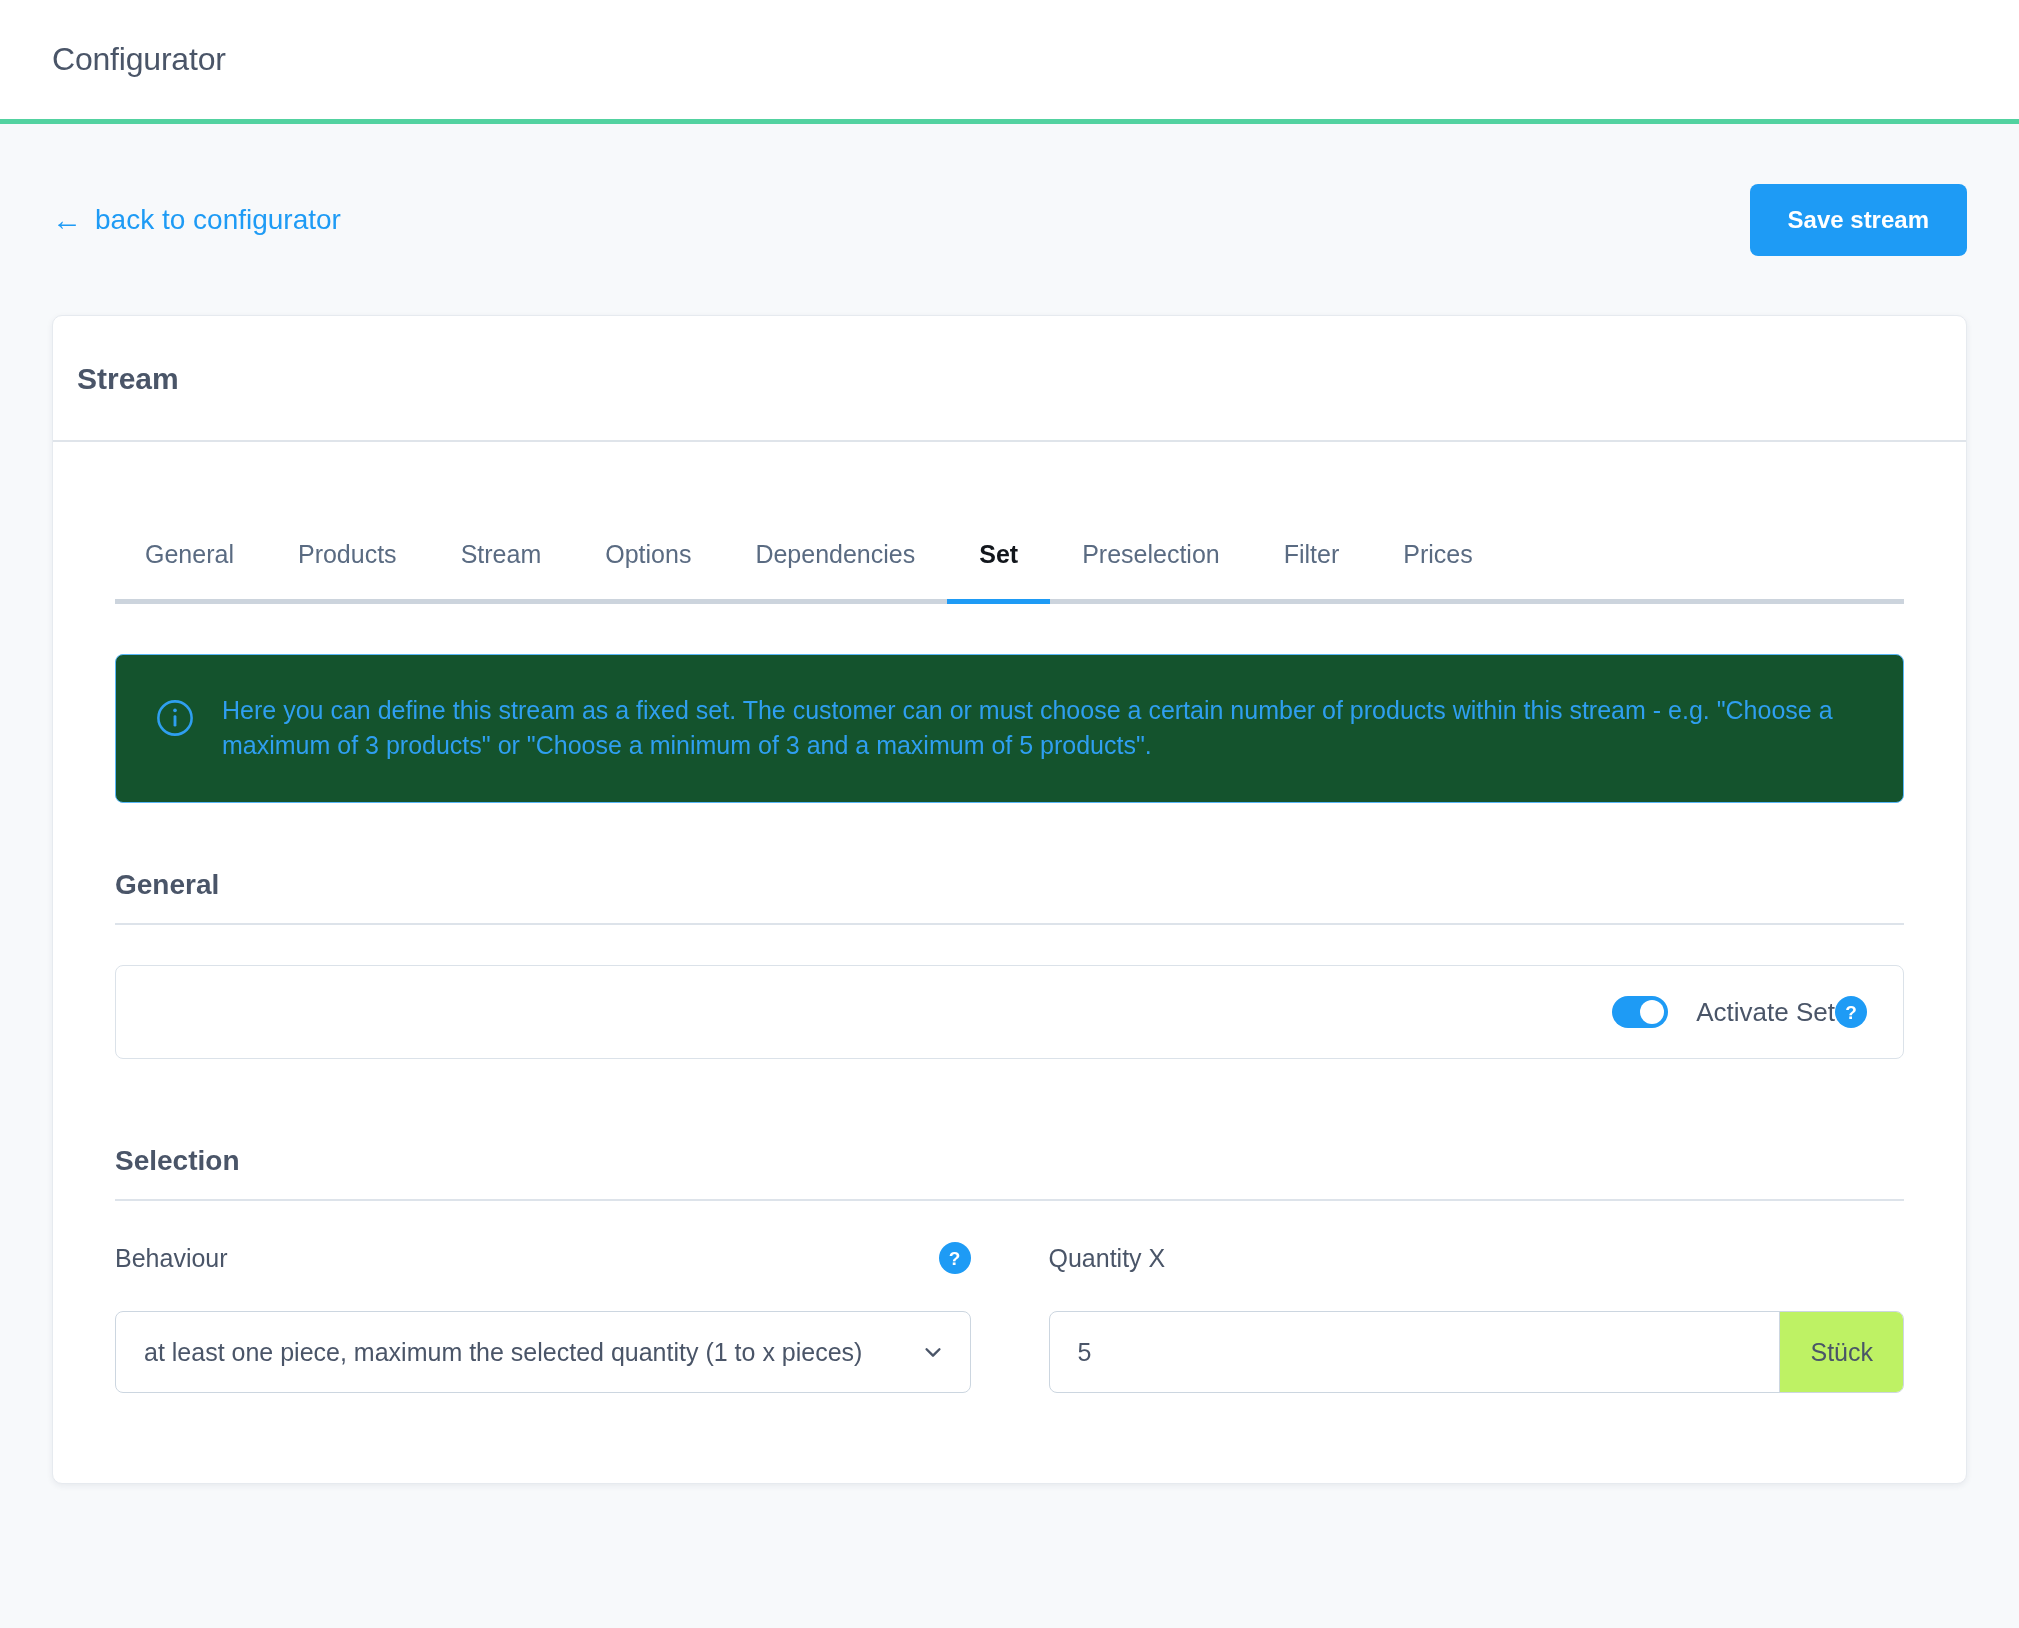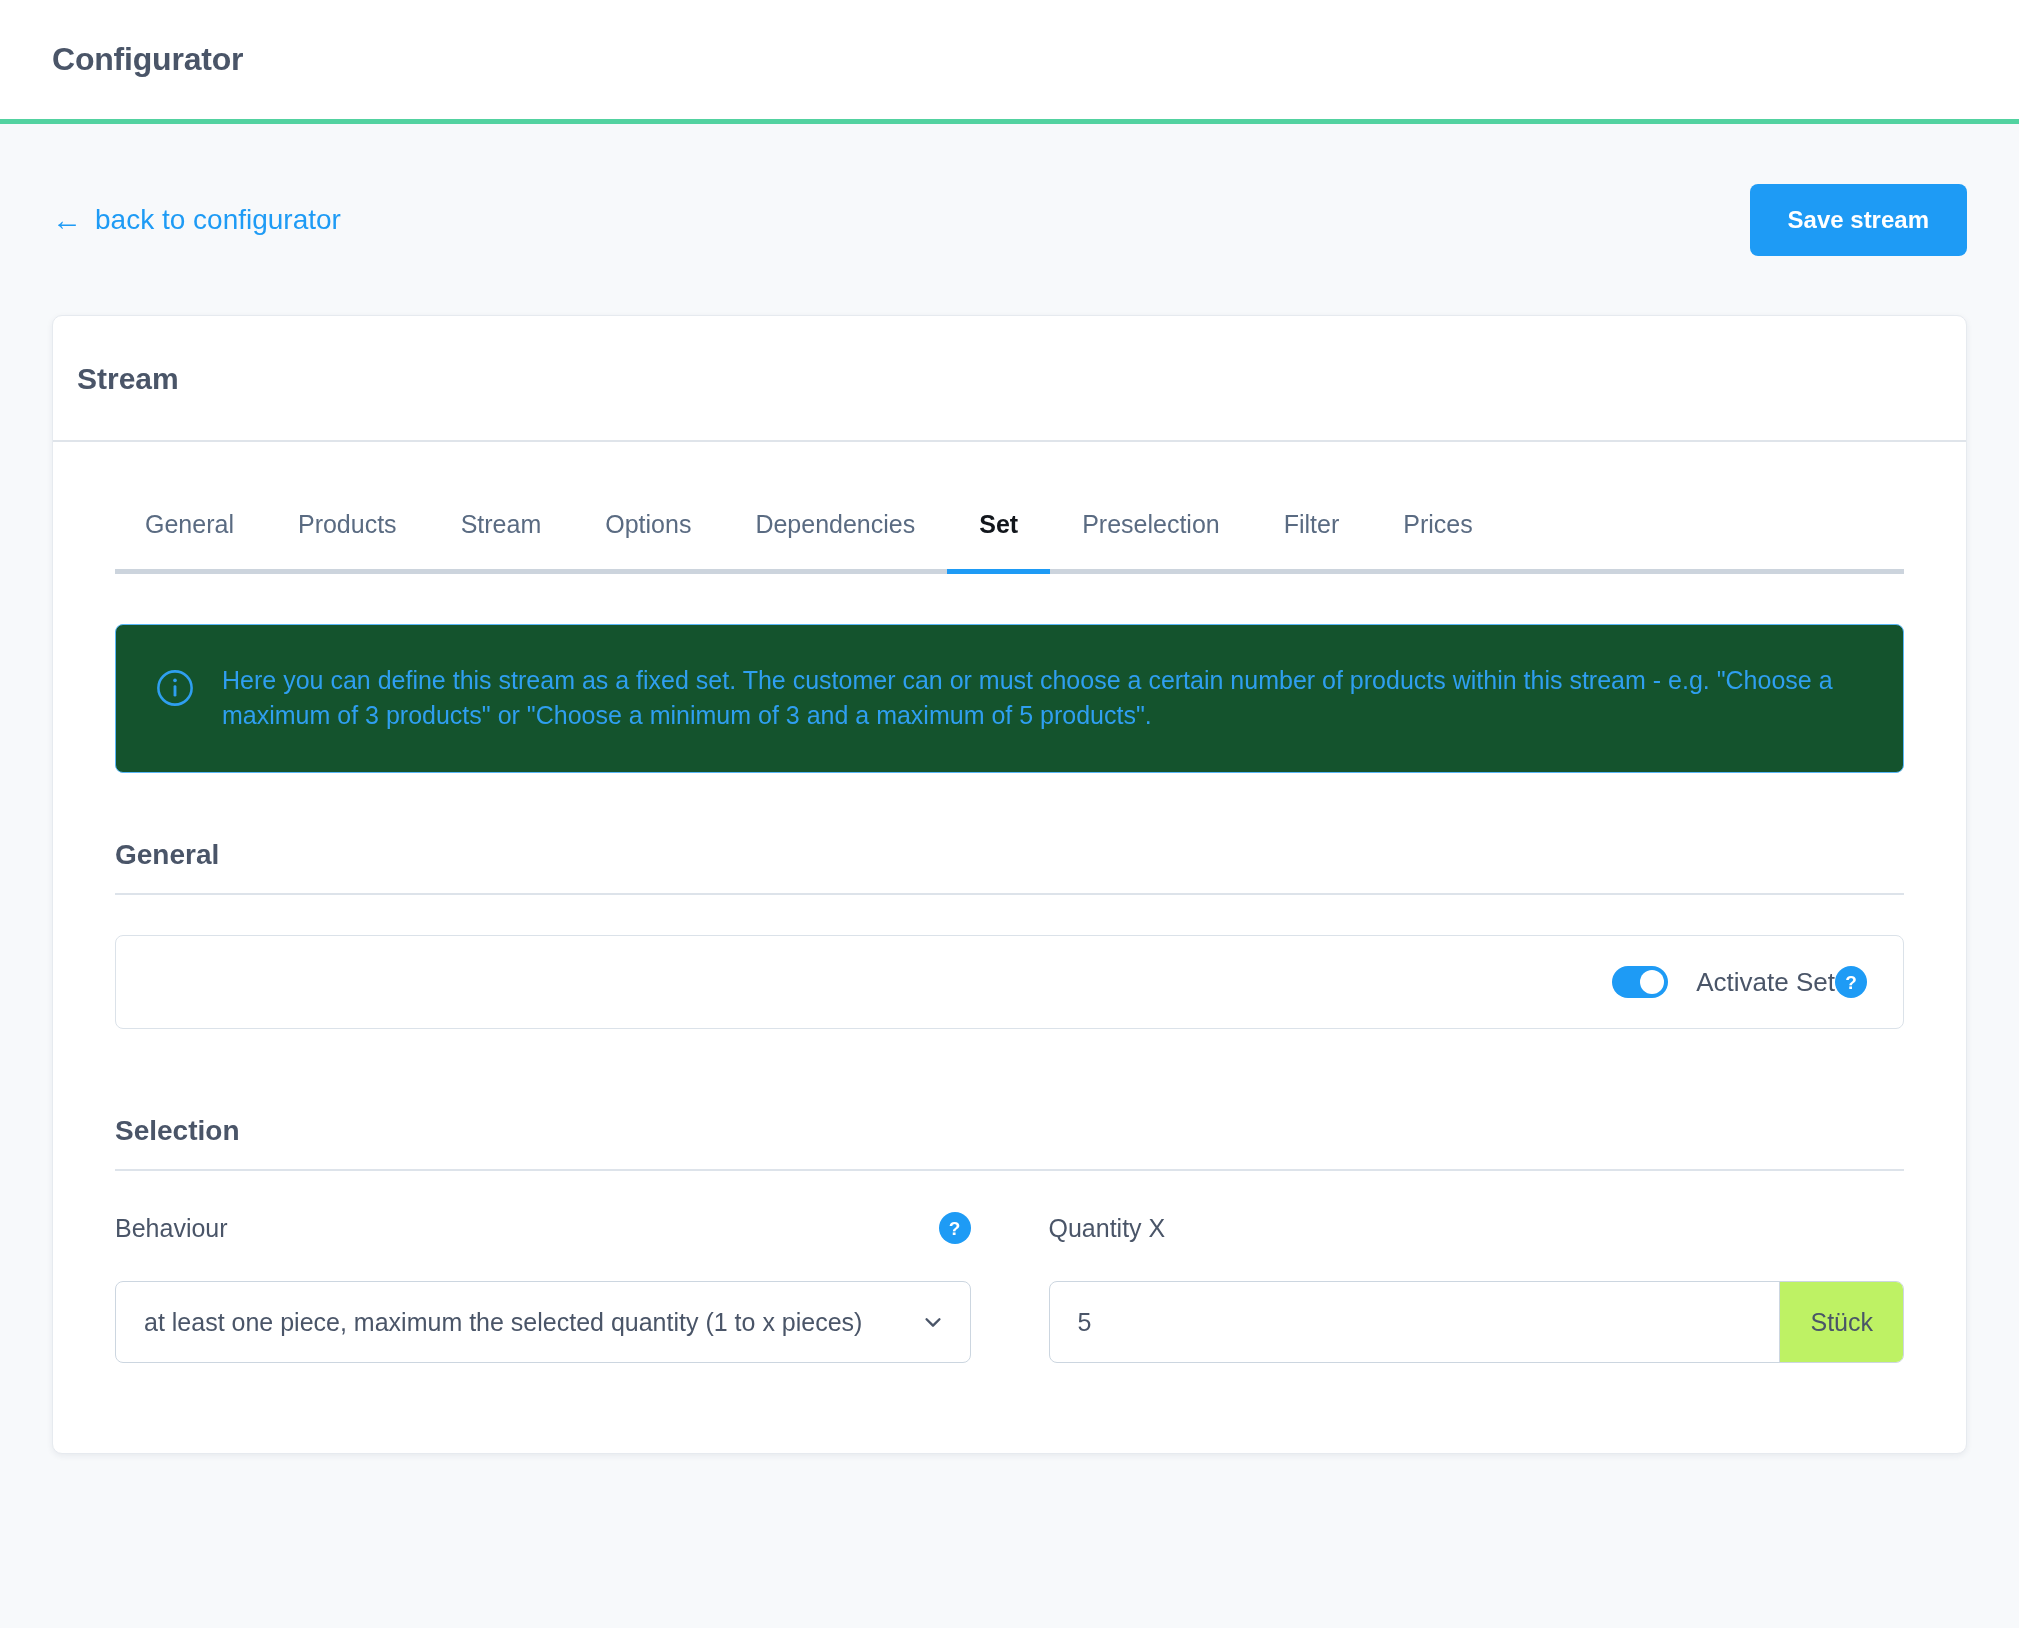--- a/index.html
+++ b/index.html
@@ -16,21 +16,21 @@
   .app-header {
     height: 124px;
     background: #ffffff;
     display: flex;
     align-items: center;
     padding: 0 52px;
     border-bottom: 5px solid #52d2a0;
   }
   .app-title {
     font-size: 32px;
-    font-weight: bold;
+    font-weight: normal;
     color: #4a5568;
     letter-spacing: -0.2px;
   }
 
   
   .action-bar {
     height: 191px;
     padding: 0 52px;
     display: flex;
     align-items: center;
@@ -76,21 +76,21 @@
   .card-head {
     padding: 46px 52px 44px 24px;
     border-bottom: 2px solid #dfe4ea;
   }
   .card-head h2 {
     font-size: 30px;
     font-weight: bold;
     color: #4a5568;
   }
   .card-body {
-    padding: 62px 62px 90px 62px;
+    padding: 92px 62px 90px 62px;
   }
 
   
   .tabs {
     display: flex;
     align-items: flex-end;
     gap: 0;
     position: relative;
     border-bottom: 5px solid #ccd4dd;
     margin-bottom: 50px;

